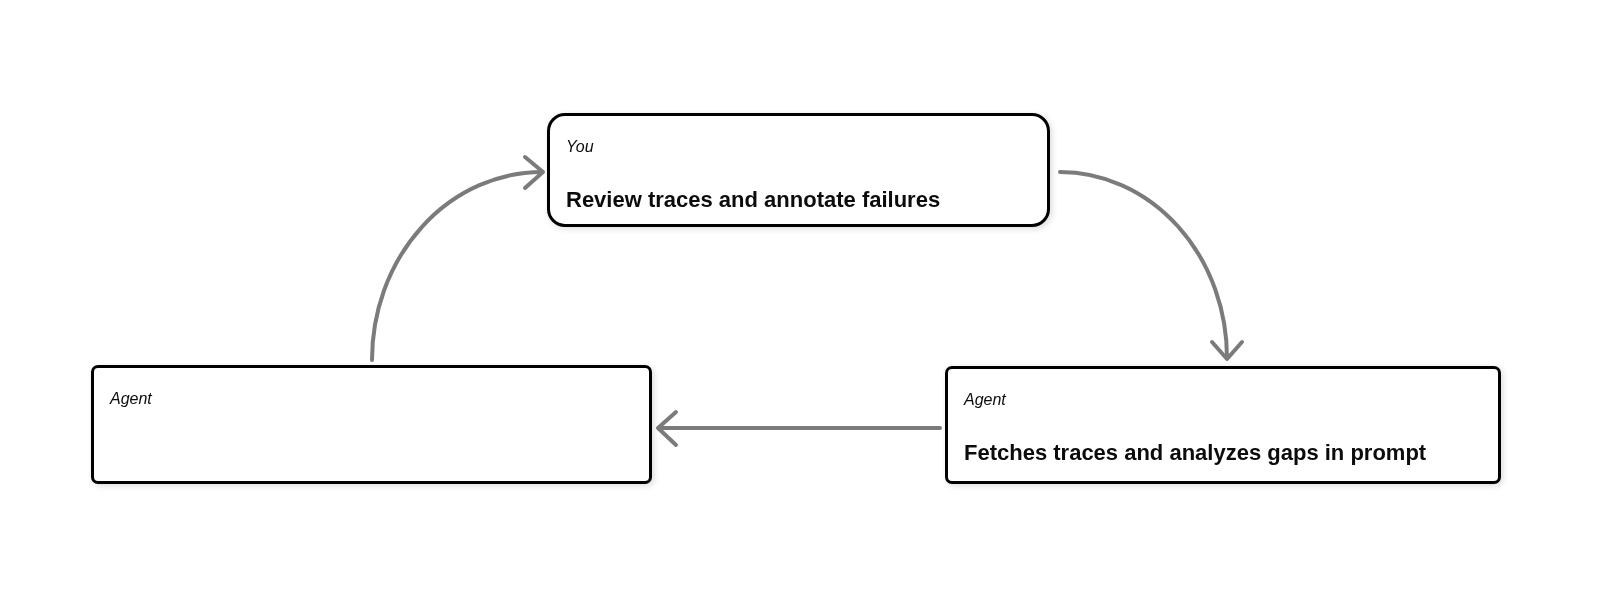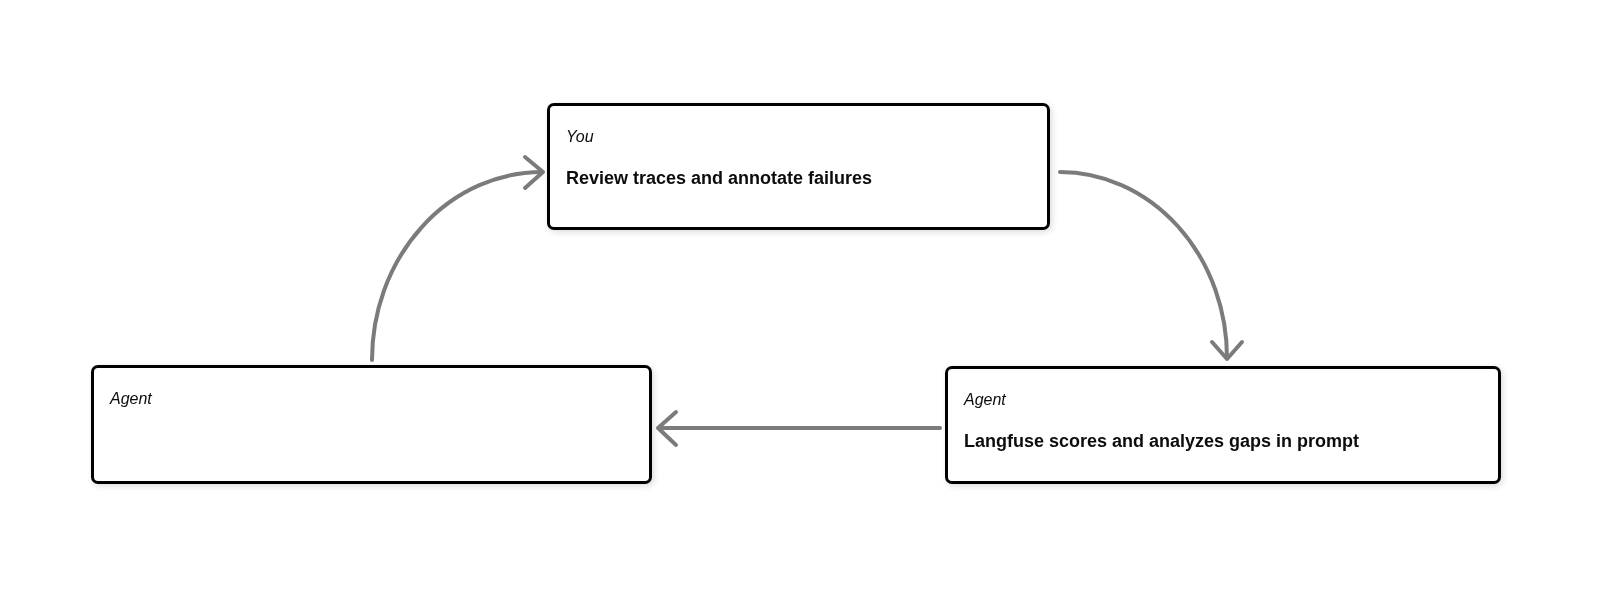--- a/index.html
+++ b/index.html
@@ -40,27 +40,27 @@
     box-shadow: 2px 2px 6px rgba(0,0,0,0.14);
   }
   .node-actor {
     font-style: italic;
     font-size: 16px;
     line-height: 1.2;
     color: #0c0c0c;
   }
   .node-title {
     font-weight: 700;
-    font-size: 18px;
+    font-size: 22px;
     line-height: 1.2;
-    margin-top: 22px;
+    margin-top: 31px;
     color: #0c0c0c;
     white-space: nowrap;
   }
-  .node-review { left: 547px; top: 103px; width: 503px; height: 127px; }
+  .node-review { left: 547px; top: 113px; width: 503px; height: 114px; border-radius: 18px; }
   .node-fetch  { left: 945px; top: 366px; width: 556px; height: 118px; }
   .node-update { left: 91px;  top: 365px; width: 561px; height: 119px; }
 </style>
 </head>
 <body>
 
 <div class="stage">
 
   <svg class="arrows-layer" viewBox="0 0 1600 603" xmlns="http://www.w3.org/2000/svg">
 
@@ -80,20 +80,20 @@
     </g>
   </svg>
 
   <div class="node node-review">
     <div class="node-actor">You</div>
     <div class="node-title">Review traces and annotate failures</div>
   </div>
 
   <div class="node node-fetch">
     <div class="node-actor">Agent</div>
-    <div class="node-title">Langfuse scores and analyzes gaps in prompt</div>
+    <div class="node-title">Fetches traces and analyzes gaps in prompt</div>
   </div>
 
   <div class="node node-update">
     <div class="node-actor">Agent</div>
   </div>
 
 </div>
 
 </body></html>

